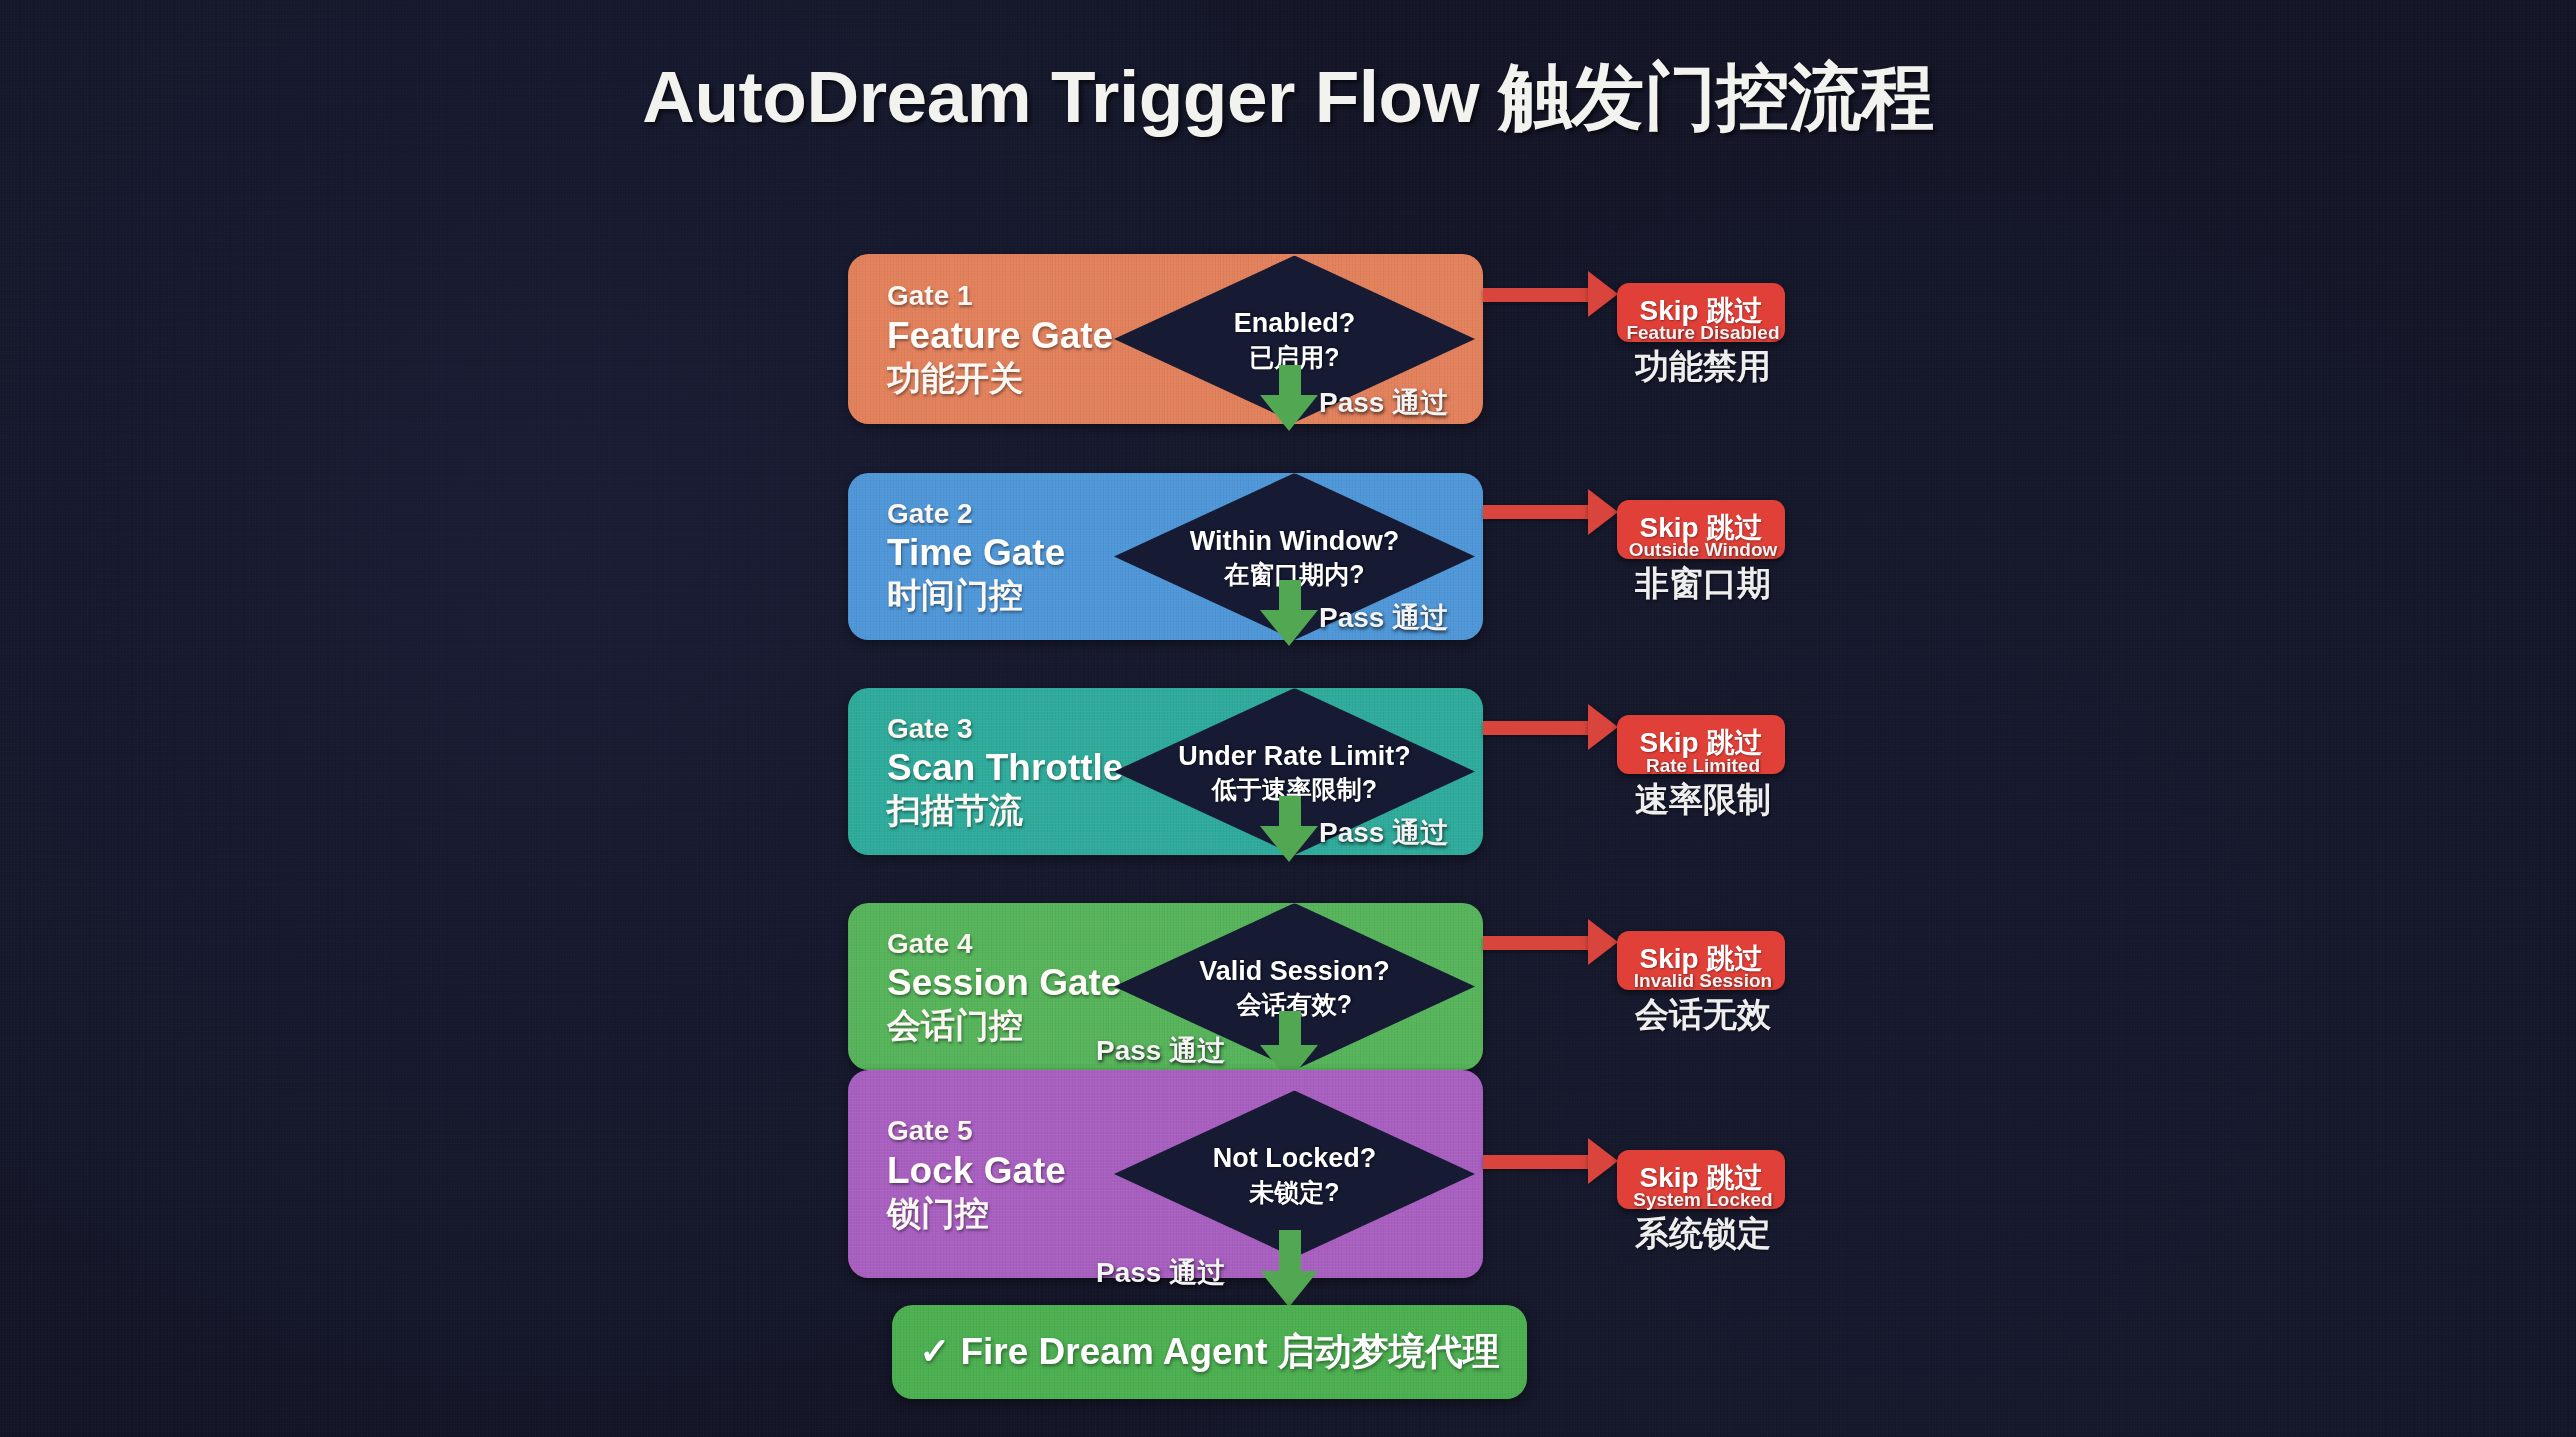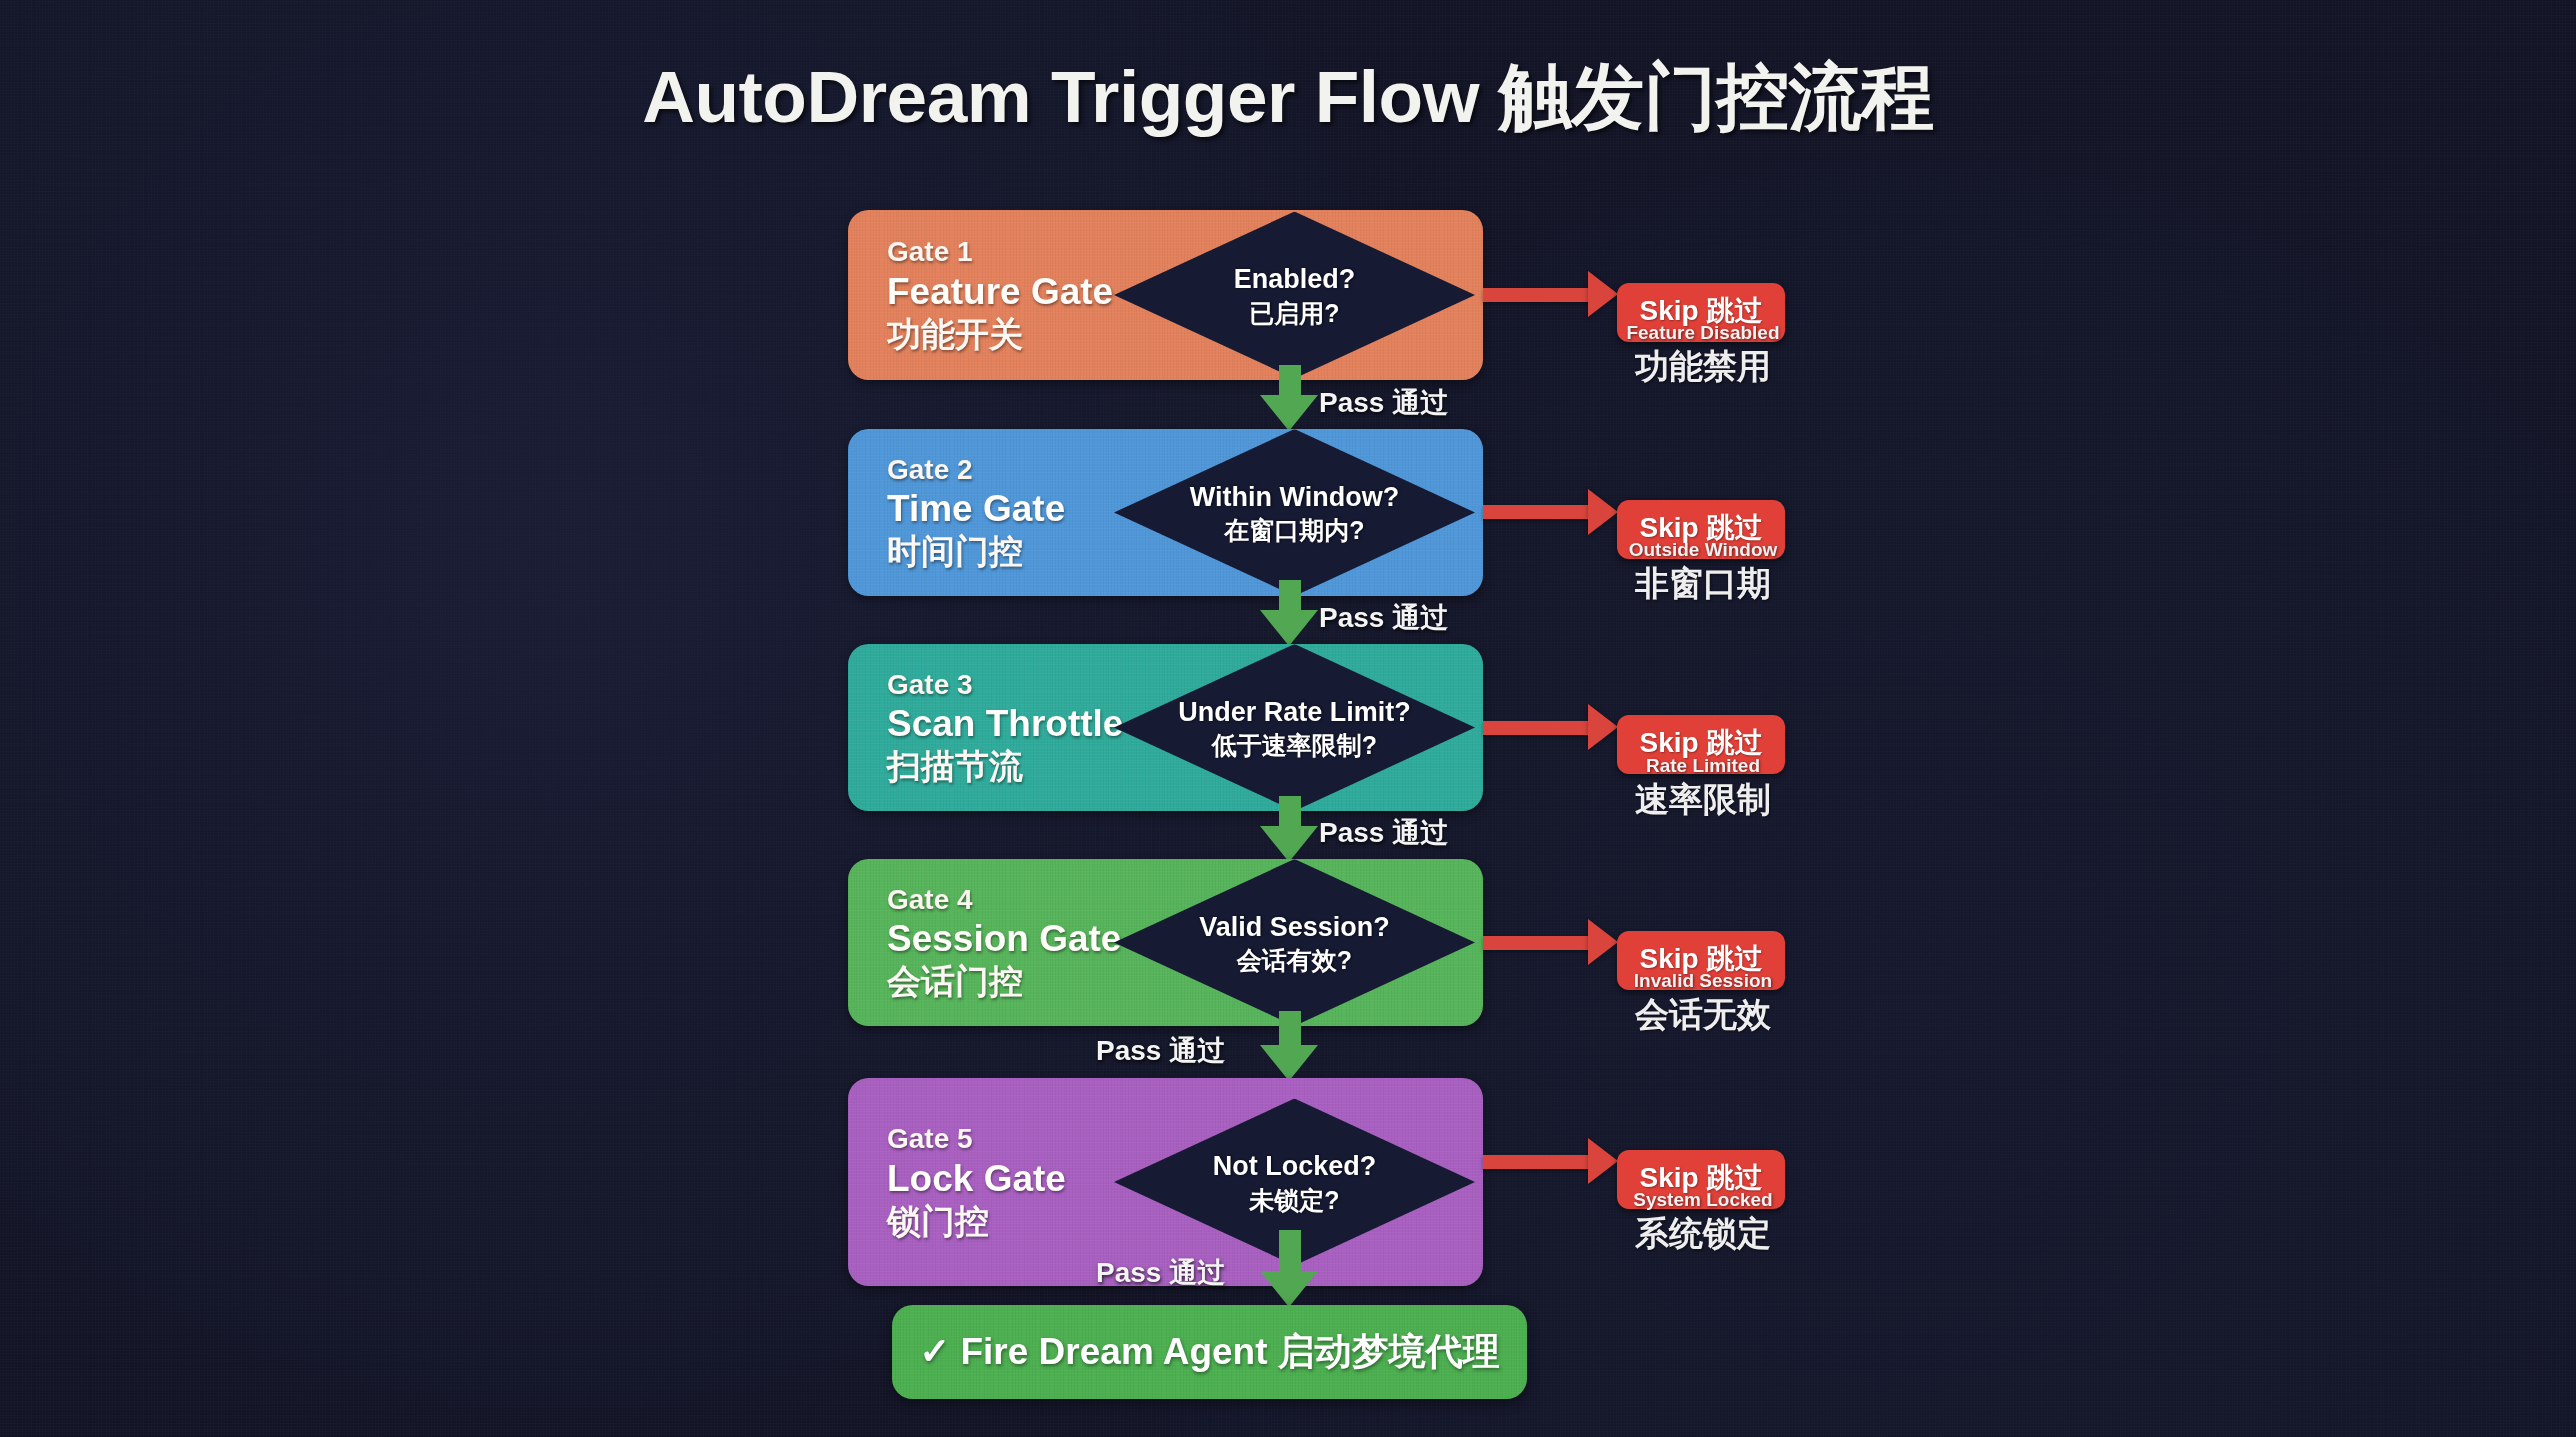--- a/index.html
+++ b/index.html
@@ -23,21 +23,21 @@
     font-size:73px; font-weight:bold;
     color:#f2f2ee;
     letter-spacing:-0.5px;
     text-shadow:2.8px 2.8px 4.7px rgba(0,0,0,0.60);
     white-space:nowrap;
   }
 
   
   #flow { position:absolute; top:0; left:0; width:2576px; height:1438px; }
 
-  .gate-row { position:absolute; left:848px; width:635px; }
+  .gate-row { position:absolute; left:848px; width:635px;margin-top:44px; }
 
   .gate-box {
     position:absolute; left:0; top:0; width:635px; height:100%;
     border-radius:20.6px;
     box-shadow:0 3.7px 9.4px rgba(0,0,0,0.38);
   }
   .gate-texture {
     position:absolute; inset:0; border-radius:20.6px;
     background-image:
       repeating-linear-gradient(0deg, rgba(255,255,255,0.030) 0px, rgba(255,255,255,0.030) 0.9px, rgba(0,0,0,0) 0.9px, rgba(0,0,0,0) 2.8px),
@@ -232,21 +232,21 @@
     <div class="skip-line" style="left: 1483px; top: 936px; width: 110px;"></div>
     <div class="skip-head" style="left: 1588px; top: 919px;"></div>
     <div class="skip-chip" style="left: 1617px; top: 913px;">Skip 跳过</div>
     <div class="skip-reason" style="left: 1516px; width: 374px; top: 969px;">
       <div class="r-en">Invalid Session</div>
       <div class="r-zh">会话无效</div>
     </div>
     <div class="pass-shaft" style="left: 1279px; top: 1011px; height: 36px;"></div>
     <div class="pass-head" style="left: 1260px; top: 1045px;"></div>
     <div class="pass-label" style="top: 1032px; left: 1096px;">Pass 通过</div>
-    <div class="gate-row" style="top: 1078px; height: 208px; border-radius: 24px;">
+    <div class="gate-row" style="top: 1026px; height: 208px; border-radius: 24px;">
       <div class="gate-box" style="background: rgb(168, 95, 192);">
         <div class="gate-texture"></div>
       </div>
       <div class="gate-labels">
         <div class="gate-num">Gate 5</div>
         <div class="gate-en">Lock Gate</div>
         <div class="gate-zh">锁门控</div>
       </div>
       <div class="diamond">
         <div class="dia-en">Not Locked?</div>

